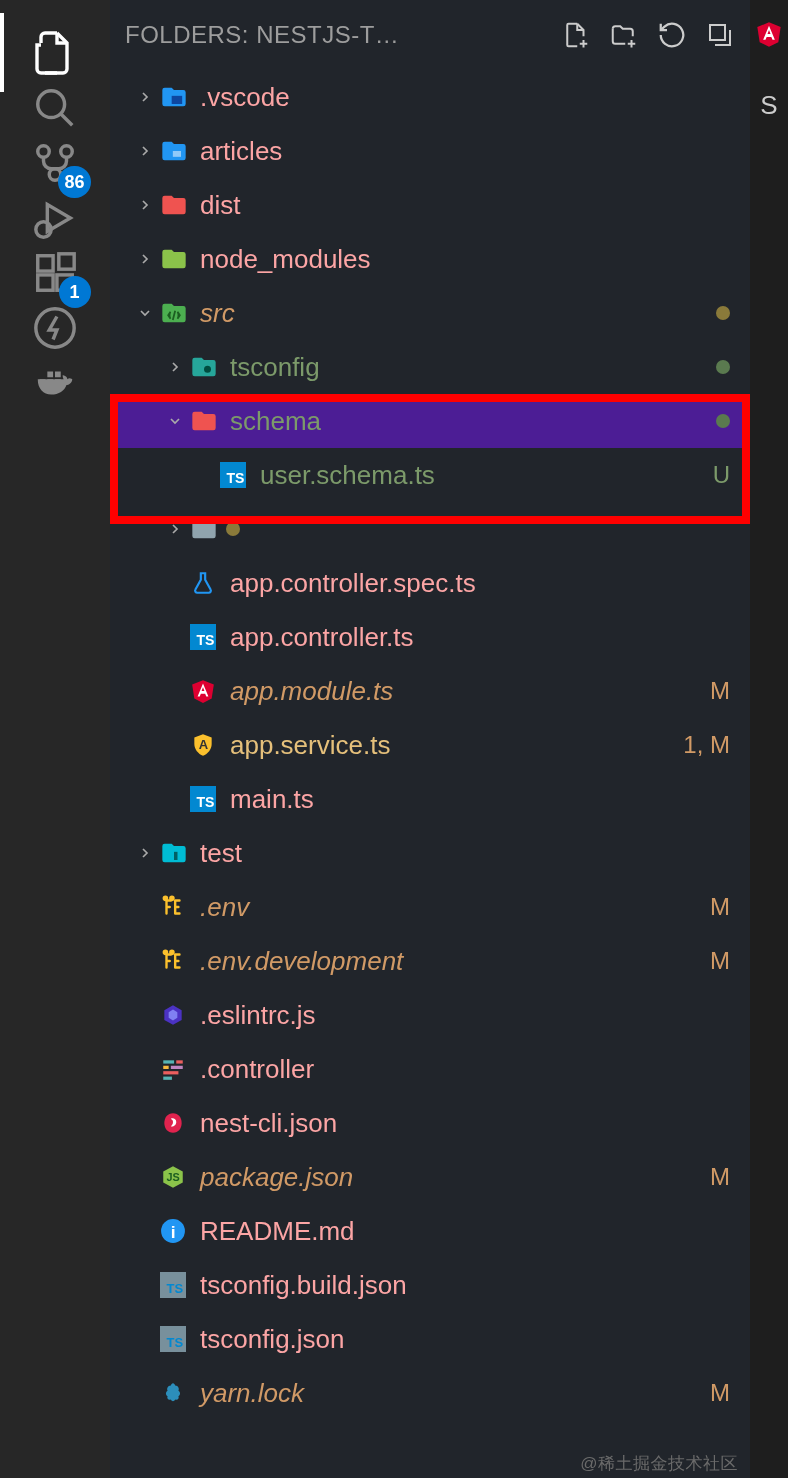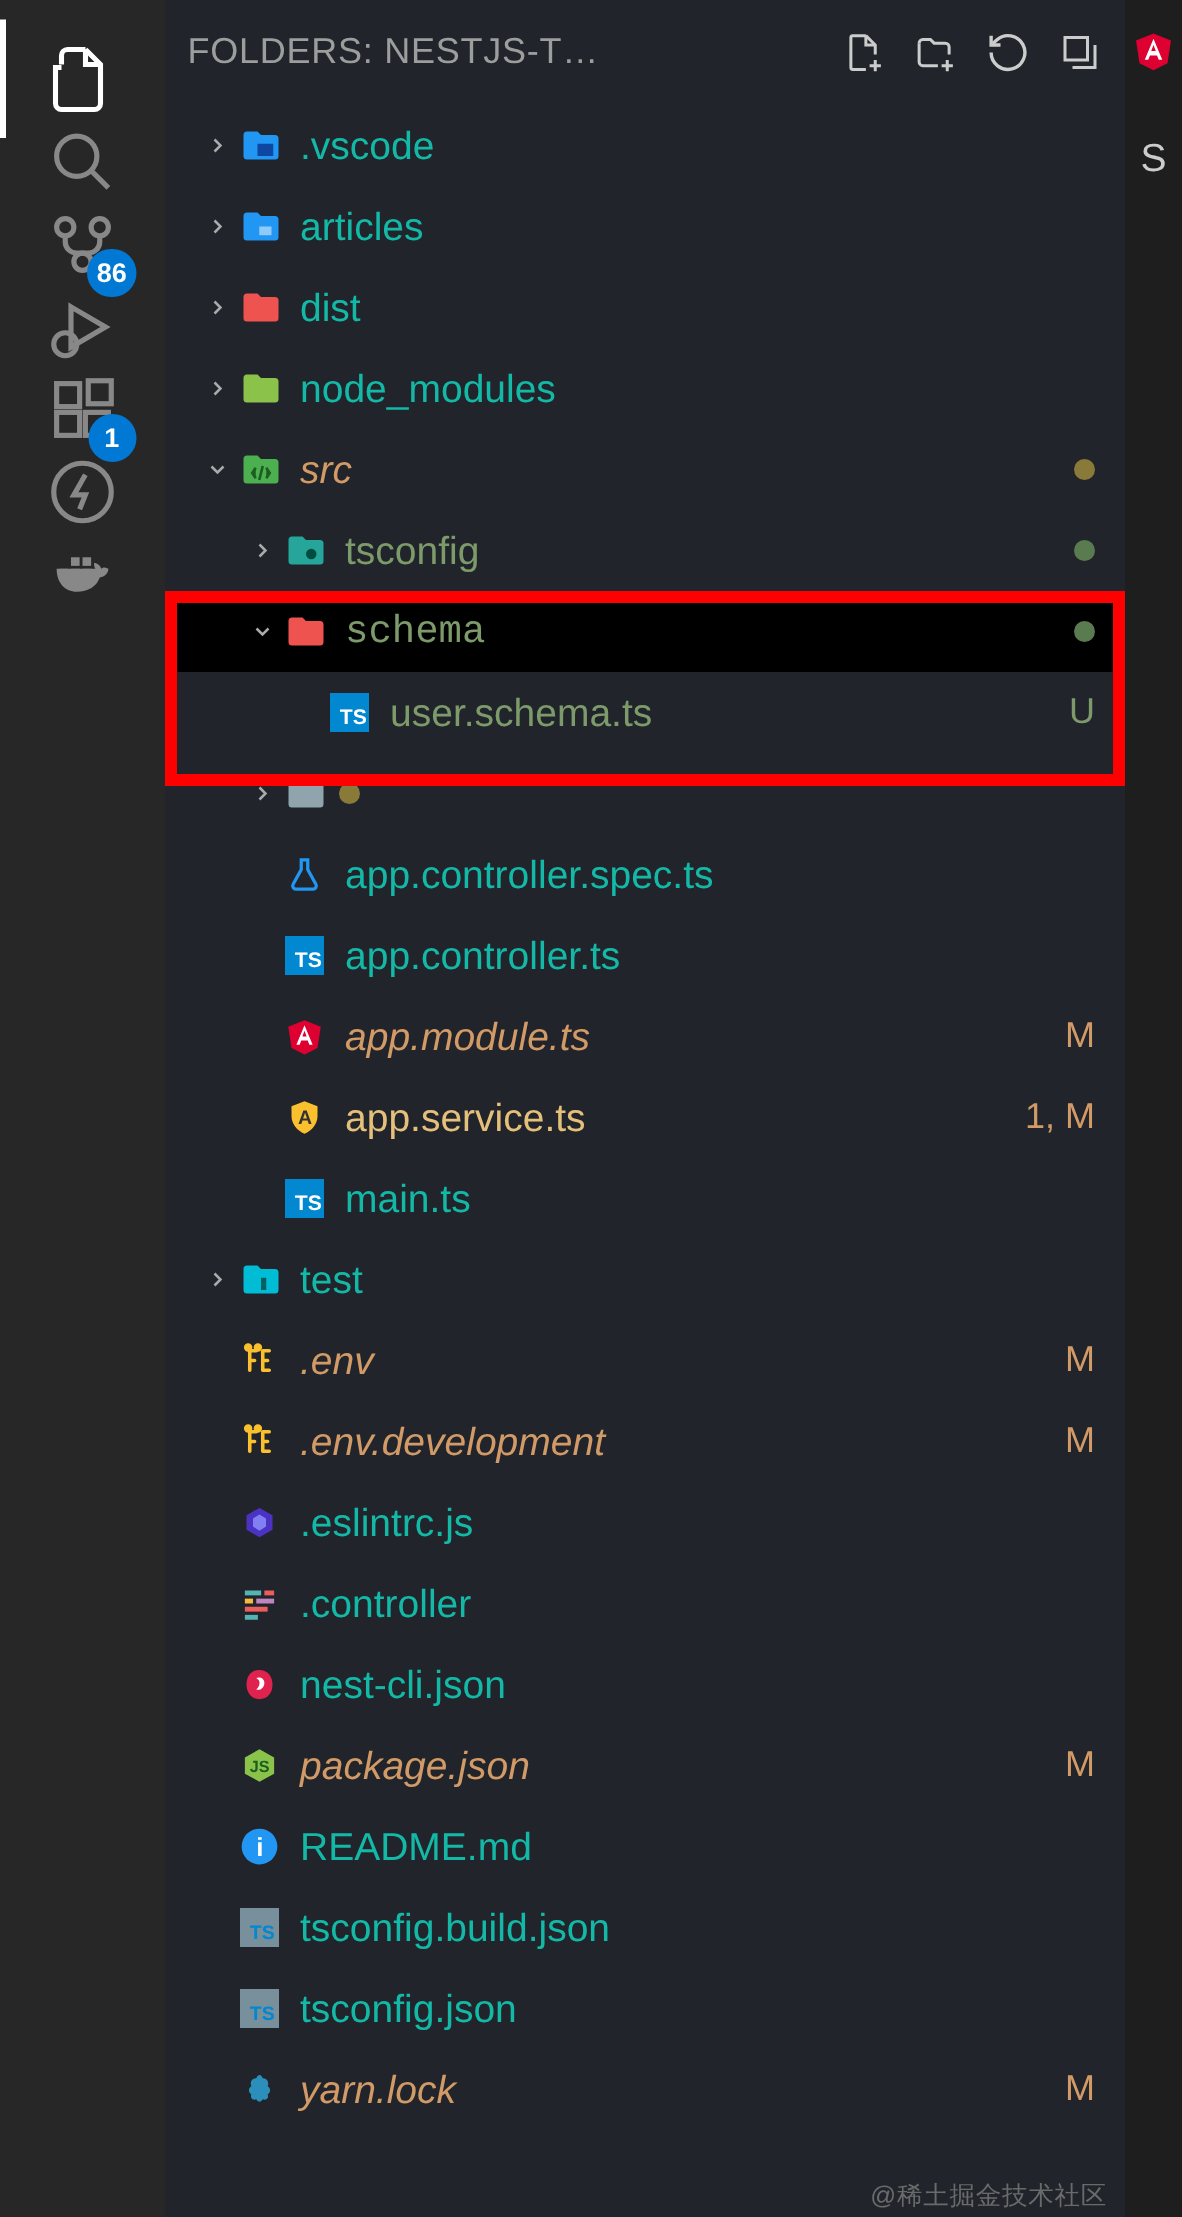--- a/index.html
+++ b/index.html
@@ -89,21 +89,21 @@
       overflow-y: auto;
     }
     .row {
       height: 54px;
       display: flex;
       align-items: center;
       padding-right: 20px;
       cursor: pointer;
       position: relative;
     }
-    .row.selected { background: #000000; font-family: Liberation Mono, monospace; }
+    .row.selected { background: #4c1d95; }
     .highlight-box {
       position: absolute;
       left: 110px;
       top: 394px;
       width: 640px;
       height: 130px;
       border: 8px solid #ff0000;
       pointer-events: none;
       z-index: 100;
     }
@@ -116,21 +116,21 @@
     }
     .icon-slot {
       width: 36px;
       display: inline-flex;
       justify-content: flex-start;
       align-items: center;
     }
     .label {
       flex: 1;
       font-size: 26px;
-      color: #14b8a6;
+      color: #fca5a5;
       white-space: nowrap;
       margin-left: 4px;
     }
     .status {
       font-size: 24px;
       font-weight: 500;
     }
     .dot {
       width: 14px;
       height: 14px;

